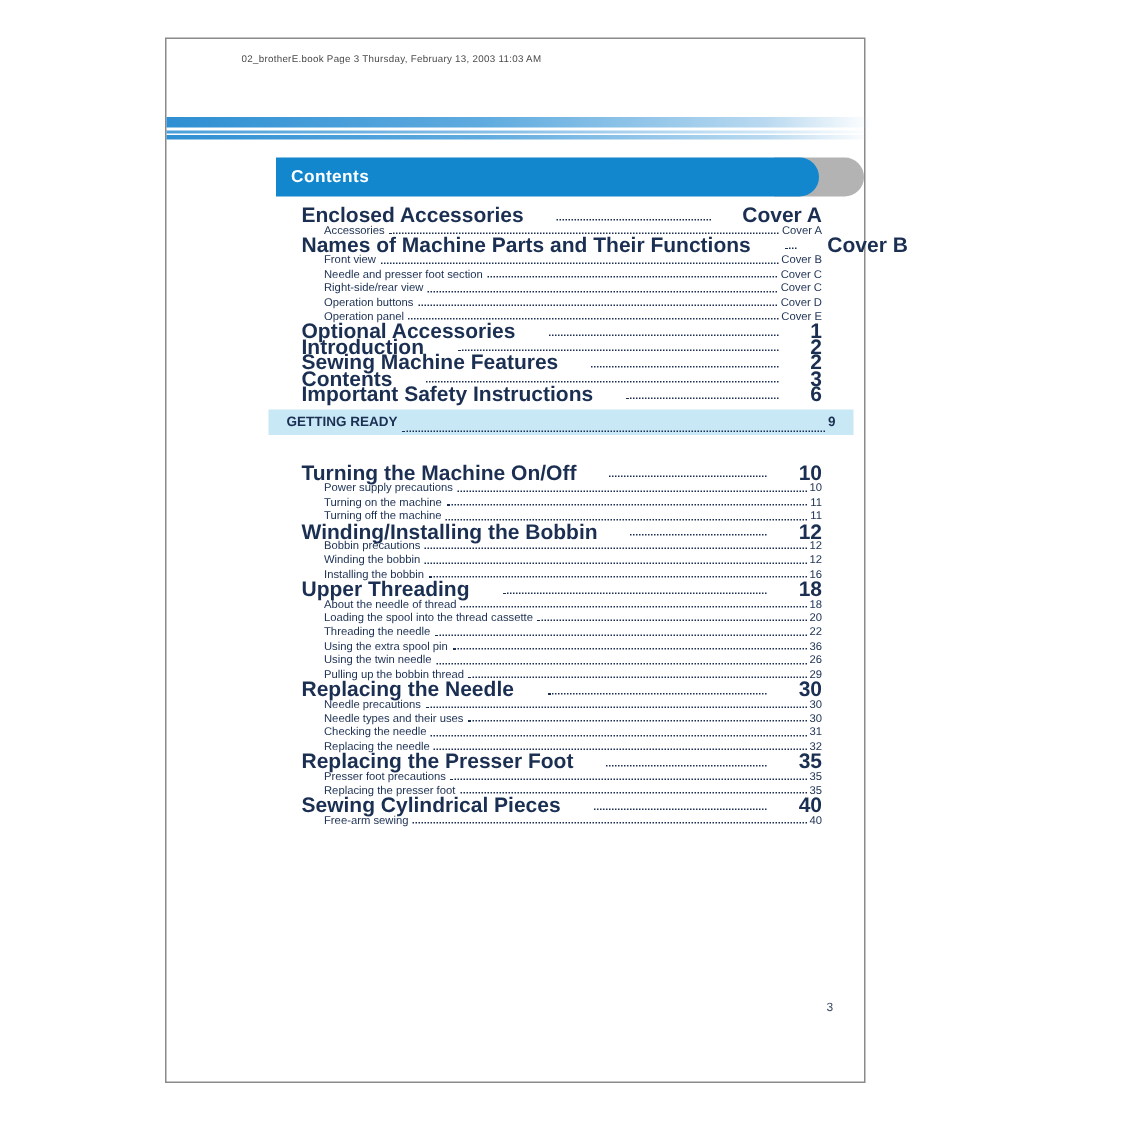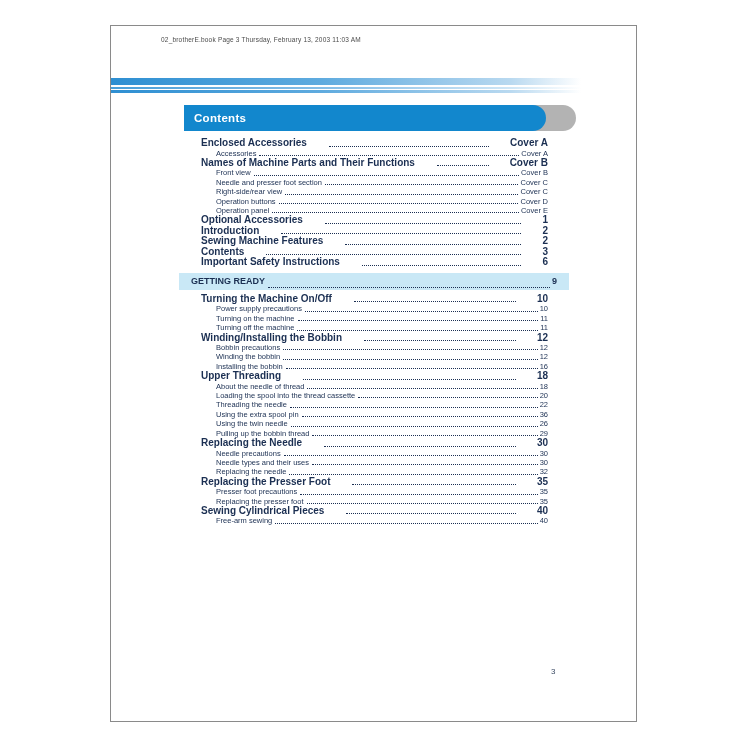--- a/index.html
+++ b/index.html
@@ -2,21 +2,21 @@
 <html><head>
 <meta charset="utf-8">
 <style>
   html,body { margin:0; padding:0; background:#ffffff; }
   .canvas {
     position:relative; width:750px; height:750px;
     background:#ffffff; overflow:hidden;
     font-family:"Liberation Sans", sans-serif;
   }
   .page {
-    position:absolute; left:110px; top:25px; width:527px; height:697px;
+    position:absolute; left:110px; top:25px; width:467px; height:697px;
     background:#ffffff; border:1px solid #8a8a8a; box-sizing:border-box;
   }
   .running-header {
     position:absolute; left:50px; top:10px;
     font-size:6.5px; color:#4a4a4a; letter-spacing:0.2px; white-space:nowrap;
   }
   
   .stripes { position:absolute; left:0; top:52px; width:470px; }
   .stripe1 { height:7px; background:linear-gradient(to right,#2e8fd2 0%,#5fabdf 45%,#b9d9f0 85%,rgba(255,255,255,0) 100%); }
   .stripe-gap { height:2px; background:transparent; }
@@ -41,24 +41,24 @@
   
   .toc { position:absolute; left:90px; top:112px; width:368px; color:var(--navy,#1b2f52); }
   .row { display:flex; width:347px; }
   .row .t { white-space:nowrap; }
   .row .p { white-space:nowrap; }
   .leader {
     flex:1; align-self:flex-end; height:0;
     border-bottom:1px dotted var(--navy,#1b2f52);
     margin:0 2px 2px 3px; min-width:8px;
   }
-  .r1 { font-weight:bold; font-size:10px; line-height:10.5px; height:10.5px;gap:19px; }
+  .r1 { font-weight:bold; font-size:14px; line-height:10.5px; height:10.5px;gap:19px; }
   .r2 { font-size:7.5px; line-height:9.4px; height:9.4px; margin-left:15px; width:332px; }
   .section-bar {
-    width:390px; height:17px; margin:5px 0 4px -22px;
+    width:390px; height:17px; margin:5px 0 20px -22px;
     background:var(--lightblue,#c9e8f6);
     display:flex; align-items:center; box-sizing:border-box;
     padding:0 12px 0 12px; font-weight:bold; font-size:9px;text-align:right;
   }
   .page-number {
     position:absolute; left:440px; top:641px; font-size:8px; color:#3a4a63;
   }
 </style>
 </head>
 <body>
@@ -236,20 +236,25 @@
           <span class="t">Needle precautions</span>
           <span class="leader"></span>
           <span class="p">30</span>
         </div>
         <div class="row r2">
           <span class="t">Needle types and their uses</span>
           <span class="leader"></span>
           <span class="p">30</span>
         </div>
         <div class="row r2">
+          <span class="t">Checking the needle</span>
+          <span class="leader"></span>
+          <span class="p">31</span>
+        </div>
+        <div class="row r2">
           <span class="t">Replacing the needle</span>
           <span class="leader"></span>
           <span class="p">32</span>
         </div>
         <div class="row r1">
           <span class="t">Replacing the Presser Foot</span>
           <span class="leader"></span>
           <span class="p">35</span>
         </div>
         <div class="row r2">

